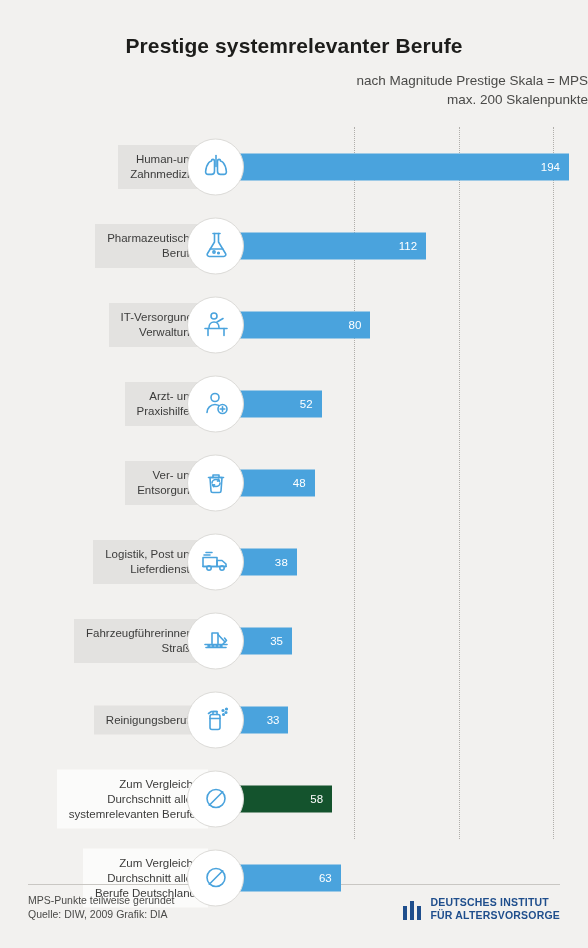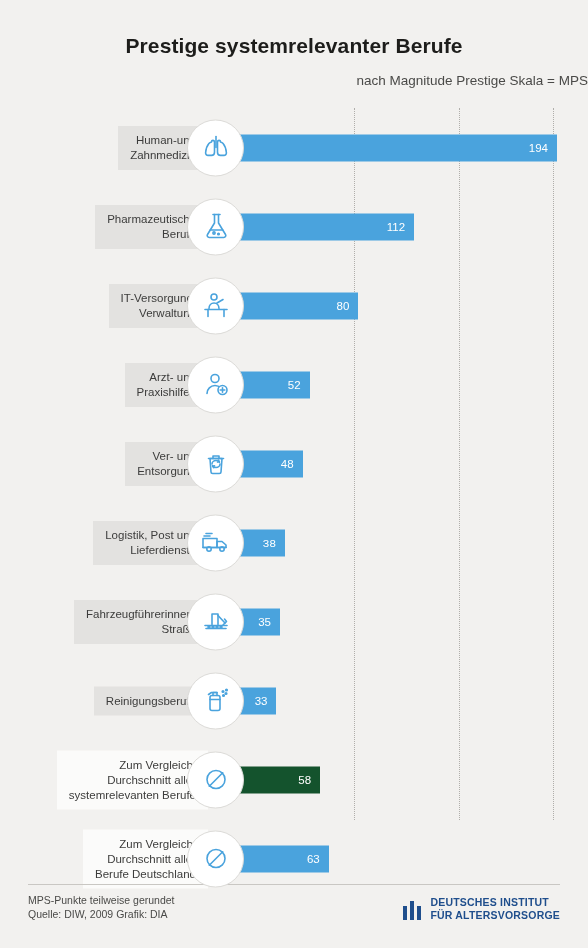--- a/index.html
+++ b/index.html
@@ -92,21 +92,21 @@
     display: flex;
     align-items: center;
     justify-content: center;
     z-index: 3;
   }
   .icon-circle svg {
     display: block;
   }
   .bar-wrap {
     position: absolute;
-    left: 219px;
+    left: 231px;
     top: 50%;
     transform: translateY(-50%);
     height: 27px;
     z-index: 2;
   }
   .bar {
     height: 27px;
     background: #4aa3dd;
     position: relative;
     display: flex;
@@ -174,20 +174,21 @@
   }
 </style>
 </head>
 <body>
 
 <div class="page">
 
   <div class="title">Prestige systemrelevanter Berufe</div>
   <div class="subtitle">
     <div>nach Magnitude Prestige Skala = MPS</div>
+    <div>max. 200 Skalenpunkte</div>
   </div>
 
   <div class="chart">
     <div class="gridlines" id="gridlines">
         <div class="gridline" style="left: 354.36px;"></div>
         <div class="gridline" style="left: 458.88px;"></div>
         <div class="gridline" style="left: 552.948px;"></div>
       </div>
     <div class="rows" id="rows">
         <div class="row">

